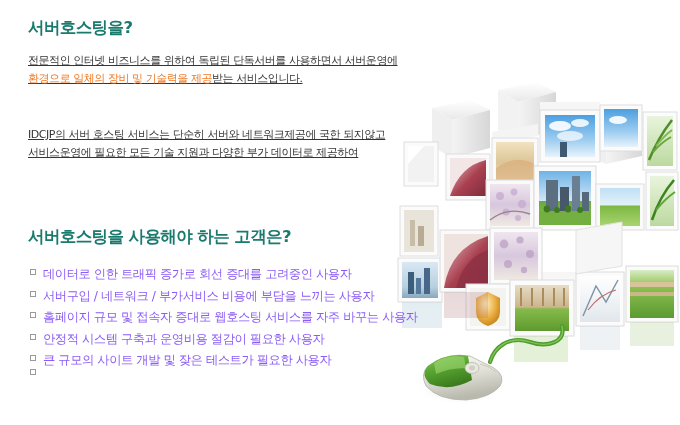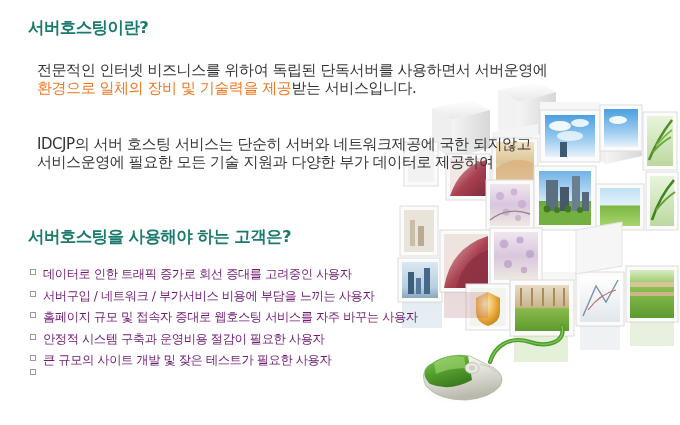--- a/index.html
+++ b/index.html
@@ -33,46 +33,47 @@
     letter-spacing: -0.6px;
     line-height: 1.2;
     margin: 0;
   }
   .heading-1 { position: absolute; left: 0; top: 18px; }
   .heading-2 { position: absolute; left: 0; top: 227px; }
 
   .para {
     position: absolute;
     left: 0;
-    font-size: 15px;
+    font-size: 11px;
     line-height: 18px;
     letter-spacing: -0.45px;
     color: #353535;
-    margin: 9px;
+    margin: 0;
     white-space: nowrap;
+    text-decoration: underline;
   }
   .para-1 { top: 52px; }
   .para-2 { top: 126px; }
 
   .para .ln { display: block; }
   .hl { color: #ee7723; }
 
   .bullets {
     position: absolute;
     left: 2px;
     top: 264px;
     margin: 0;
     padding: 0;
     list-style: none;
   }
   .bullets li {
     font-size: 12.3px;
     line-height: 21.5px;
     letter-spacing: -0.45px;
-    color: #701a75;
+    color: #8b5cf6;
     white-space: nowrap;
     display: flex;
     align-items: baseline;
   }
   .bullets .marker {
     display: inline-block;
     width: 4px;
     height: 4px;
     border: 1px solid #9a9a9a;
     background: #ffffff;
@@ -388,21 +389,21 @@
         <path d="M44 283 Q58 274 74 277 L76 288 Q58 288 46 294 Z" fill="#a8dc7c" opacity="0.55"></path>
         <ellipse cx="82" cy="288" rx="7" ry="5.5" fill="#e8e8e0" stroke="#b8b8ad" stroke-width="0.8"></ellipse>
         <ellipse cx="82" cy="288" rx="3" ry="2.4" fill="#cfcfc6"></ellipse>
         <path d="M90 284 Q100 286 106 292" stroke="#cacac0" stroke-width="1" fill="none"></path>
       </g>
     </svg>
   </div>
 
   <div class="content">
 
-    <h2 class="heading heading-1" style="color:#1a7a6e">서버호스팅이란?</h2>
+    <h2 class="heading heading-1" style="color:#1a7a6e">서버호스팅을?</h2>
 
     <p class="para para-1">
       <span class="ln">전문적인 인터넷 비즈니스를 위하여 독립된 단독서버를 사용하면서 서버운영에</span>
       <span class="ln">
         <span class="hl">환경으로 일체의 장비 및 기술력을 제공</span><span>받는 서비스입니다.</span>
       </span>
     </p>
 
     <p class="para para-2">
       <span class="ln">IDCJP의 서버 호스팅 서비스는 단순히 서버와 네트워크제공에 국한 되지않고</span>

